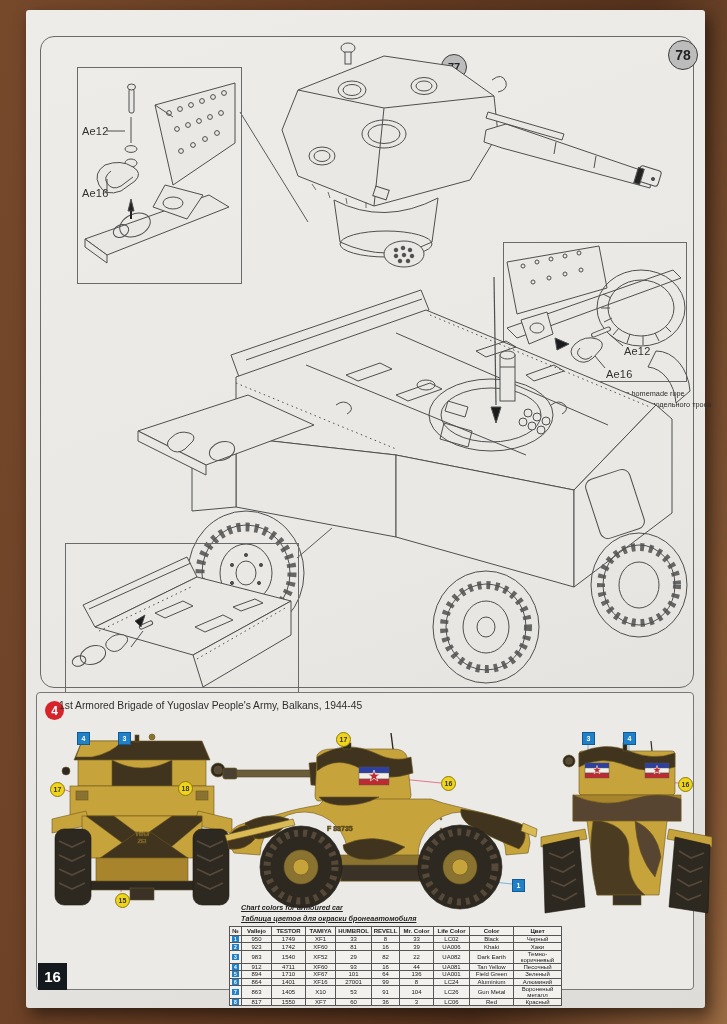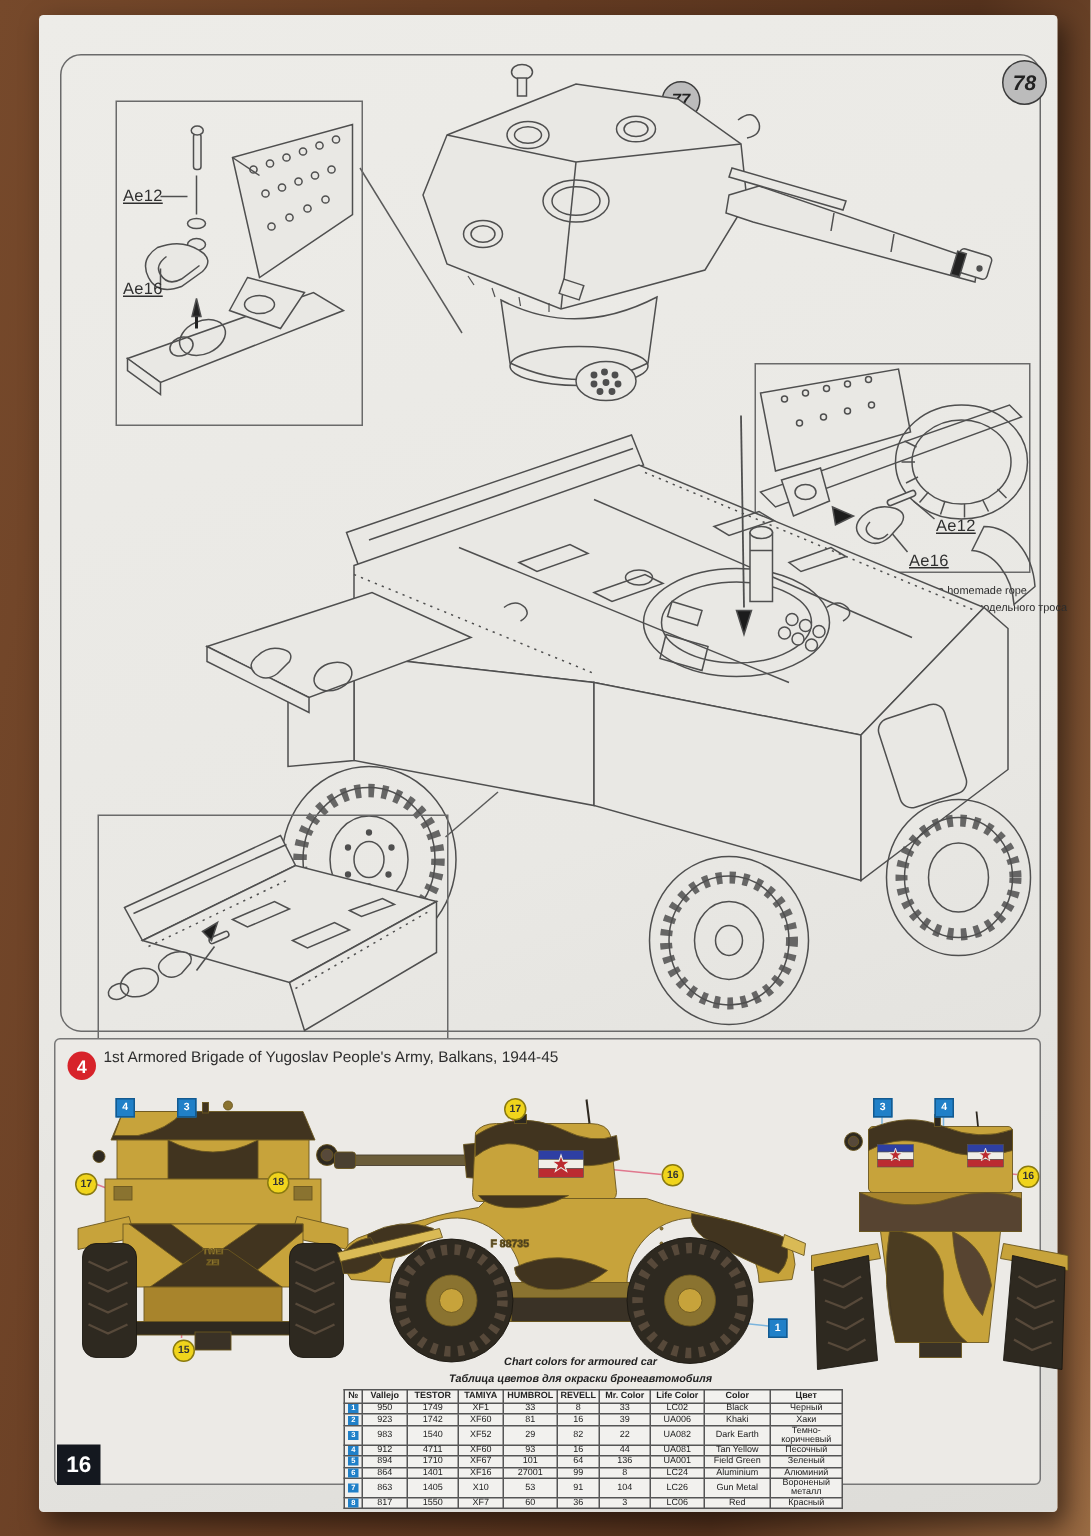--- a/index.html
+++ b/index.html
@@ -10,43 +10,43 @@
   }
   .page{
     position:absolute;left:26px;top:10px;width:679px;height:998px;
     background:linear-gradient(160deg,#edecE8 0%,#e9e8e4 55%,#dddcd8 100%);
     border-radius:3px;box-shadow:5px 7px 16px rgba(0,0,0,.5);
   }
   .abs{position:absolute;}
   .step-panel{position:absolute;left:14px;top:26px;width:652px;height:650px;
     border:1.5px solid #6a6a6a;border-radius:14px;}
   .inset{position:absolute;border:1.2px solid #6a6a6a;background:transparent;}
-  .part-label{position:absolute;font-size:11px;color:#2f2f2f;letter-spacing:.2px;text-decoration:underline;}
+  .part-label{position:absolute;font-size:11px;color:#2f2f2f;letter-spacing:.2px;}
   .step-circ{position:absolute;border-radius:50%;background:#bcbcbc;border:1.6px solid #3c3c3c;
-    display:flex;align-items:center;justify-content:center;font-weight:bold;color:#222;font-style:italic;}
+    display:flex;align-items:center;justify-content:center;font-weight:bold;color:#222;}
   .c77{left:415px;top:44px;width:24px;height:24px;font-size:11px;}
   .c78{left:642px;top:30px;width:28px;height:28px;font-size:14px;}
   .c57{left:542px;top:414px;width:24px;height:24px;font-size:11px;}
   .note{position:absolute;left:508px;top:377px;width:178px;font-size:7.3px;line-height:1.45;color:#2c2c2c;}
   .note .star{font-weight:bold;font-size:9px;}
   .qty-box{display:inline-block;border:1px solid #444;border-radius:2px;font-size:8.5px;
     padding:0 2px;margin-right:3px;font-weight:bold;color:#222;vertical-align:1px;}
   
   .scheme-panel{position:absolute;left:10px;top:682px;width:656px;height:296px;
     border:1px solid #777;border-radius:4px;background:#eceae6;}
   .red-badge{position:absolute;left:8px;top:8px;width:19px;height:19px;border-radius:50%;
     background:#d7232a;color:#fff;font-weight:bold;font-size:12px;display:flex;align-items:center;justify-content:center;}
-  .sch-title{position:absolute;left:32px;top:7px;font-size:10.3px;color:#2e2e2e;}
+  .sch-title{position:absolute;left:22px;top:7px;font-size:10.3px;color:#2e2e2e;}
   .sch-title-ru{position:absolute;left:34px;top:20px;font-size:10.3px;color:#2e2e2e;}
   .sq{position:absolute;width:11px;height:11px;background:#2080c8;border:1px solid #135a90;
     color:#fff;font-size:7px;font-weight:bold;display:flex;align-items:center;justify-content:center;}
   .circ{position:absolute;width:13px;height:13px;border-radius:50%;background:#f0d41c;border:1px solid #8a7a10;
     color:#333;font-size:7px;font-weight:bold;display:flex;align-items:center;justify-content:center;}
-  .tbl-titles{position:absolute;left:184px;top:210px;width:332px;text-align:center;
-    font-size:7.2px;font-weight:bold;font-style:italic;color:#222;line-height:1.5;}
+  .tbl-titles{position:absolute;left:204px;top:210px;width:332px;
+    font-size:7.2px;font-weight:bold;font-style:italic;color:#222;line-height:1.5;text-decoration:underline;}
   table.colors{position:absolute;left:192px;top:233px;width:332px;border-collapse:collapse;
     table-layout:fixed;font-size:6px;color:#222;}
   table.colors th{font-weight:bold;font-size:6px;padding:0;border:0.8px solid #555;height:8px;background:#f2f1ee;}
   table.colors td{border:0.8px solid #555;text-align:center;padding:0;height:6.4px;line-height:1;background:#f2f1ee;}
   .rownum{display:inline-block;width:7px;height:6px;background:#2080c8;color:#fff;
     font-size:5px;font-weight:bold;line-height:6px;}
   .page-num{position:absolute;left:12px;top:953px;width:29px;height:27px;background:#14181f;
     color:#fff;font-weight:bold;font-size:15px;display:flex;align-items:center;justify-content:center;}
   svg{position:absolute;overflow:visible;}
   svg text{font-family:"Liberation Sans",sans-serif;}

